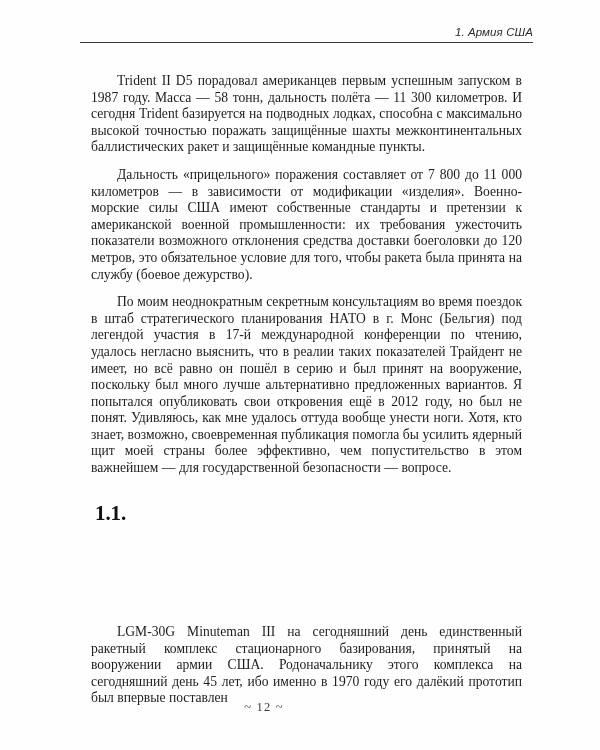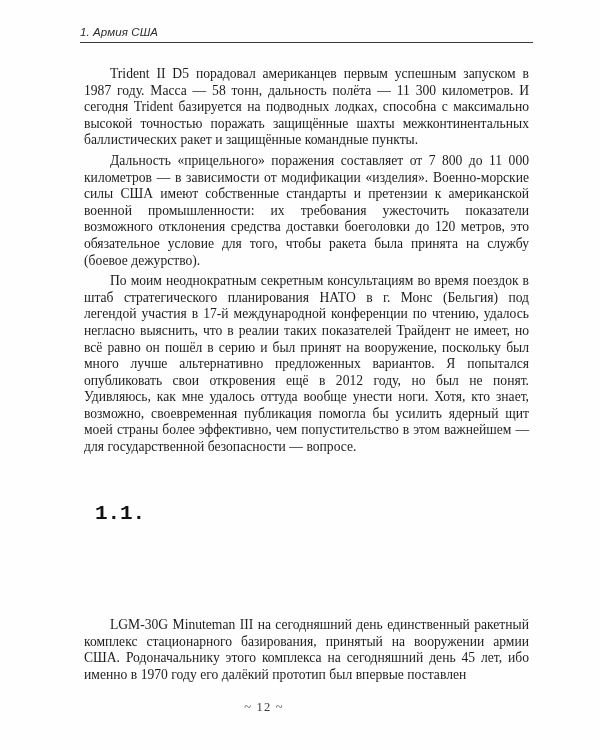--- a/index.html
+++ b/index.html
@@ -32,57 +32,58 @@
     width: 453px;
   }
   .running-head-text {
     font-family: "Liberation Sans", "DejaVu Sans", sans-serif;
     font-style: italic;
     font-size: 11.5px;
     letter-spacing: 0.1px;
     color: #2b2b2b;
     line-height: 15px;
     white-space: nowrap;
+    text-align: right;
   }
   .running-head-rule {
     margin-top: 2px;
     width: 453px;
     height: 1px;
     background: #3a3a3a;
   }
 
   
   .content {
     position: absolute;
     left: 80px;
     top: 62px;
     width: 453px;
   }
 
   p.body-par {
-    margin: 4px;
+    margin: 11px;
     font-size: 13.6px;
     line-height: 16.6px;
     text-align: justify;
     text-indent: 26px;
     color: #1c1c1c;
     hyphens: manual;
     -webkit-hyphens: manual;
     word-spacing: 0.1px;
   }
 
   
   .section-heading {
     position: absolute;
     left: 95px;
     top: 497px;
     width: 420px;
     display: flex;
     align-items: flex-start;
-    font-family: Liberation Mono, monospace;
+    font-family: Liberation Serif, serif;
     font-weight: bold;
     font-size: 21px;
     line-height: 33px;
     color: #111111;
     letter-spacing: -0.1px;
     justify-content: space-between;
   }
   .section-number {
     flex: 0 0 auto;
     width: 50px;

